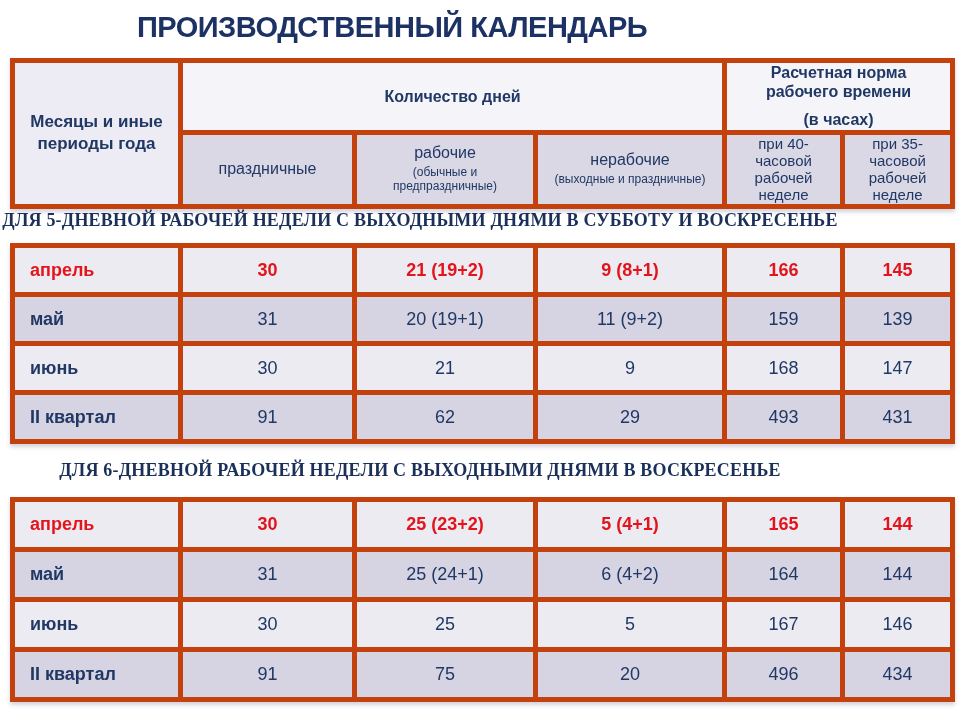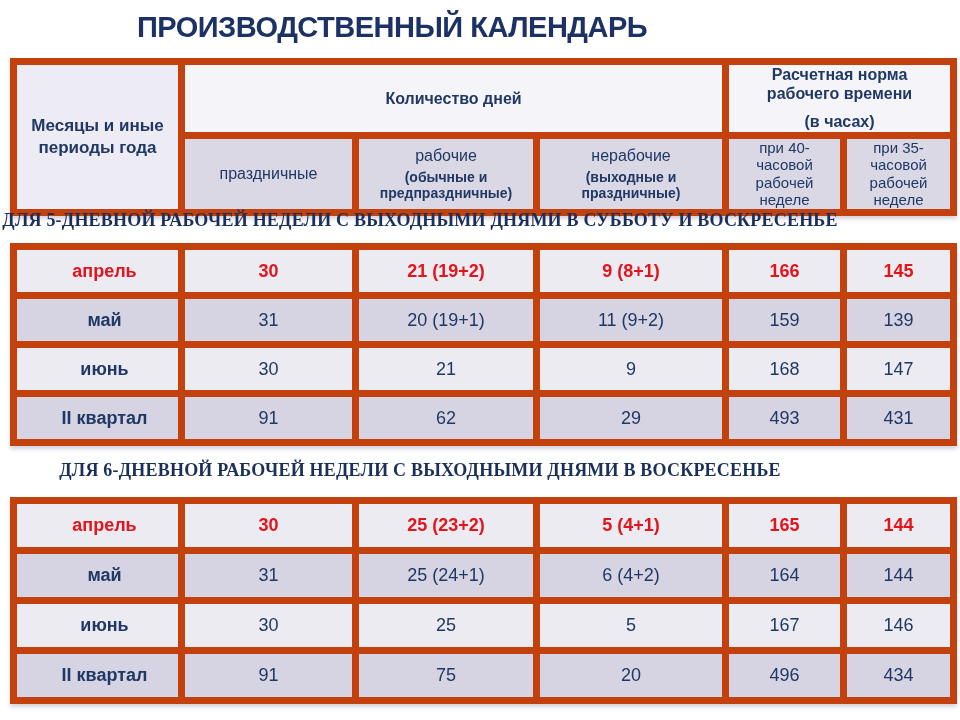--- a/index.html
+++ b/index.html
@@ -12,52 +12,52 @@
     position:absolute;top:11px;left:0;width:784px;
     text-align:center;font-size:29px;font-weight:bold;
     color:#1c3264;letter-spacing:-0.5px;
   }
   table{
     border-collapse:collapse;table-layout:fixed;
     position:absolute;left:10px;width:940px;
     box-shadow:0 3px 4px rgba(90,80,120,0.25);
   }
   td{
-    border:7px solid #c2410c;overflow:hidden;
+    border:5px solid #c2410c;overflow:hidden;
     vertical-align:middle;text-align:center;color:#203864;
   }
   table{border:1px solid #8172a6;}
 
   
   .hdr{top:58px;}
   .hdr tr.r1{height:70px;}
   .hdr tr.r2{height:69px;}
   .hdr .months{background:#edebf3;font-weight:bold;font-size:17px;line-height:1.3;padding:0 14px;}
   .hdr .group{background:#f5f4f8;font-weight:bold;font-size:16px;line-height:1.2;padding:0 8px;}
   .hdr .group .gap{margin-top:9px;}
   .hdr .sub{background:#dbd8e6;font-size:16px;font-weight:normal;padding:8px 6px;}
-  .hdr .sub .note{font-size:14px;margin-top:4px;line-height:1.15;font-weight:bold;}
+  .hdr .sub .note{font-size:12px;margin-top:4px;line-height:1.15;}
   .hdr .sub.narrow{font-size:15px;line-height:1.15;padding:0 8px;}
 
   
   .section-heading{
     position:absolute;left:0;width:840px;text-align:center;
     font-family:"Liberation Serif", serif;font-weight:bold;
     font-size:18px;color:#1b3059;letter-spacing:0.2px;
   }
   .sh1{top:210px;}
   .sh2{top:460px;}
 
   
   .t1{top:243px;}
   .t2{top:497px;}
   .t1 tr{height:49px;}
   .t2 tr{height:50px;}
   .data td{font-size:18px;}
-  .data td.mon{text-align:center;padding-left:15px;font-weight:bold;margin-left:8px;}
+  .data td.mon{text-align:left;padding-left:15px;font-weight:bold;margin-left:8px;}
   .row-light{background:#edebf2;}
   .row-dark{background:#d6d3e2;}
   .row-red td{color:#e3141b;font-weight:bold;}
 </style>
 </head>
 <body>
 
 <div class="title">ПРОИЗВОДСТВЕННЫЙ КАЛЕНДАРЬ</div>
 
 <table class="hdr">

